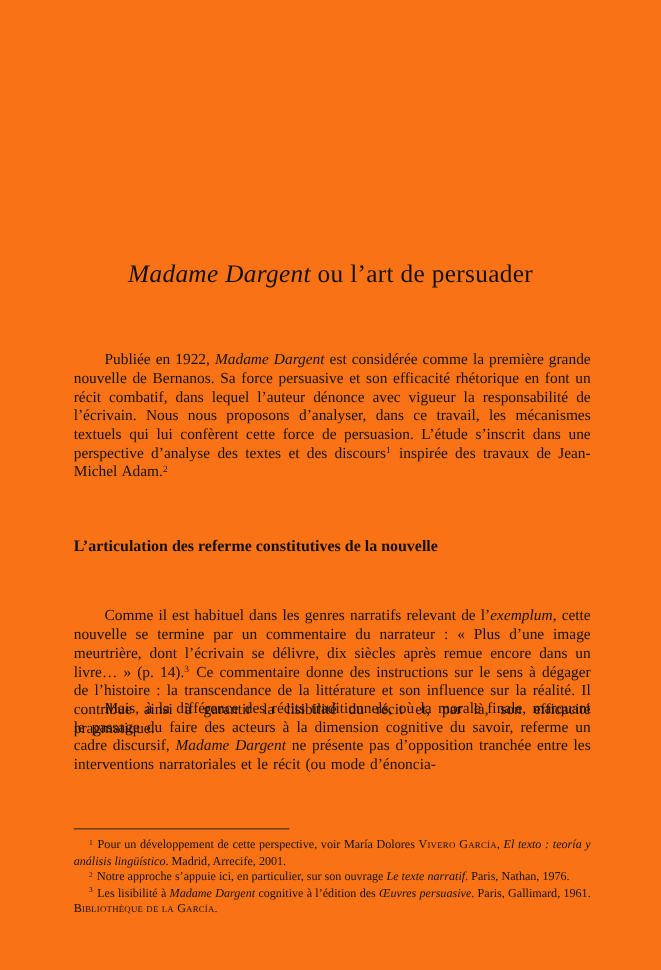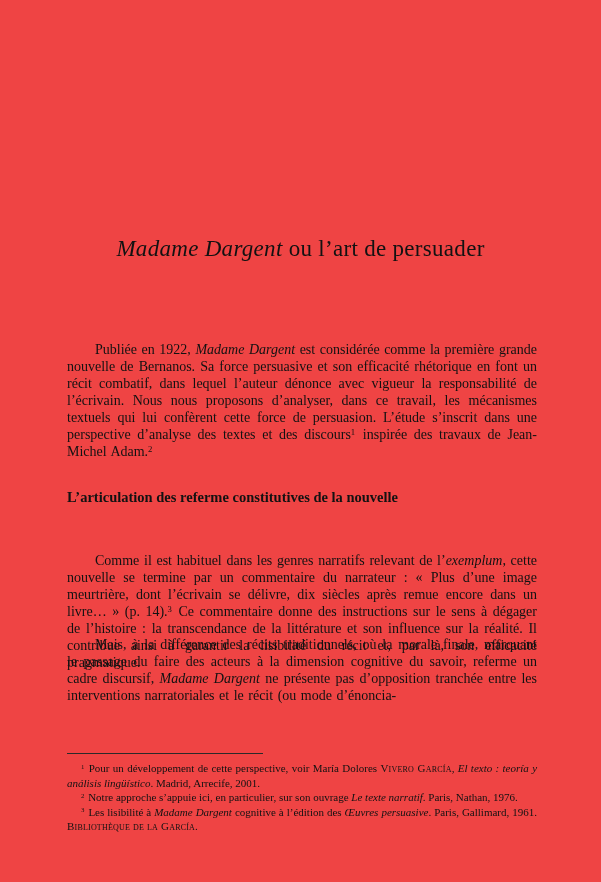--- a/index.html
+++ b/index.html
@@ -4,21 +4,21 @@
 <style>
   html, body {
     margin: 0;
     padding: 0;
     background: #ffffff;
   }
   .page {
     position: relative;
     width: 601px;
     height: 882px;
-    background: #ef4444;
+    background: #f97316;
     color: #121212;
     font-family: "Liberation Serif", "DejaVu Serif", serif;
     overflow: hidden;
   }
   .title {
     position: absolute;
     top: 236px;
     left: 0;
     width: 601px;
     margin: 0;
@@ -31,21 +31,21 @@
     position: absolute;
     left: 67px;
     width: 470px;
     margin: 0;
     font-size: 14px;
     line-height: 17px;
     text-align: justify;
     text-indent: 28px;
     word-spacing: 1px;
   }
-  .intro { top: 341px; }
+  .intro { top: 319px; }
   .section-heading {
     position: absolute;
     left: 67px;
     top: 489px;
     width: 470px;
     margin: 0;
     font-size: 14.5px;
     font-weight: bold;
   }
   .p2 { top: 552px; }

